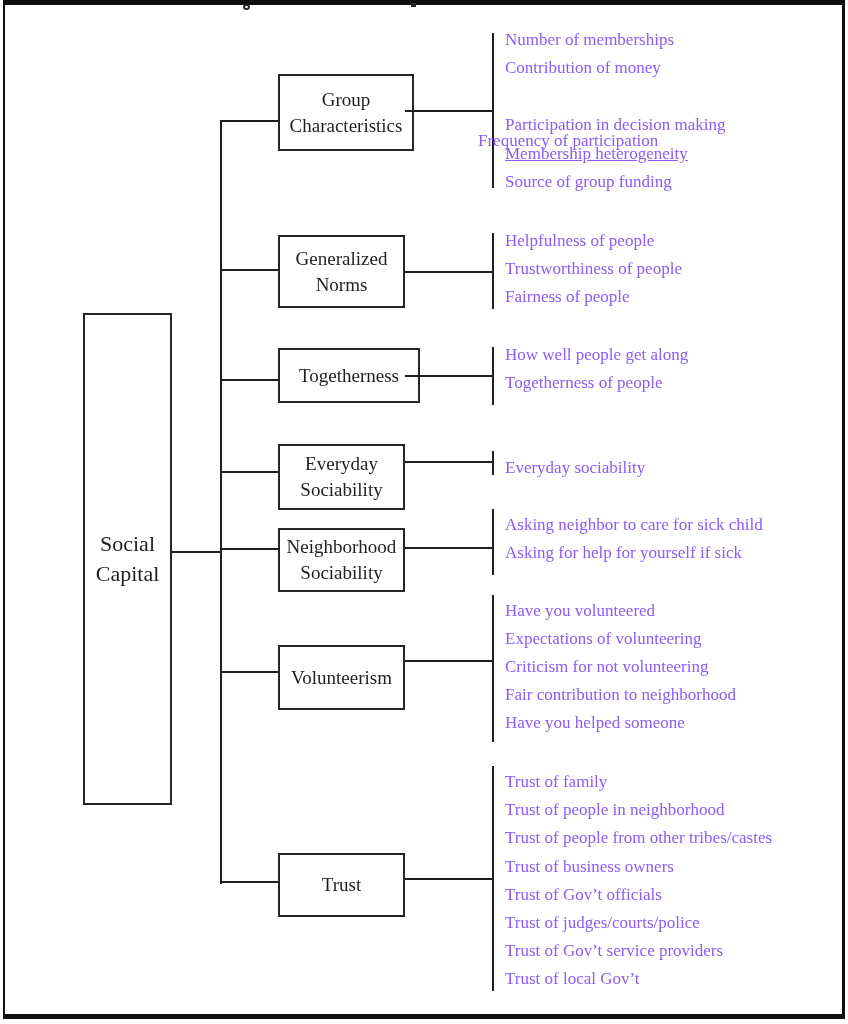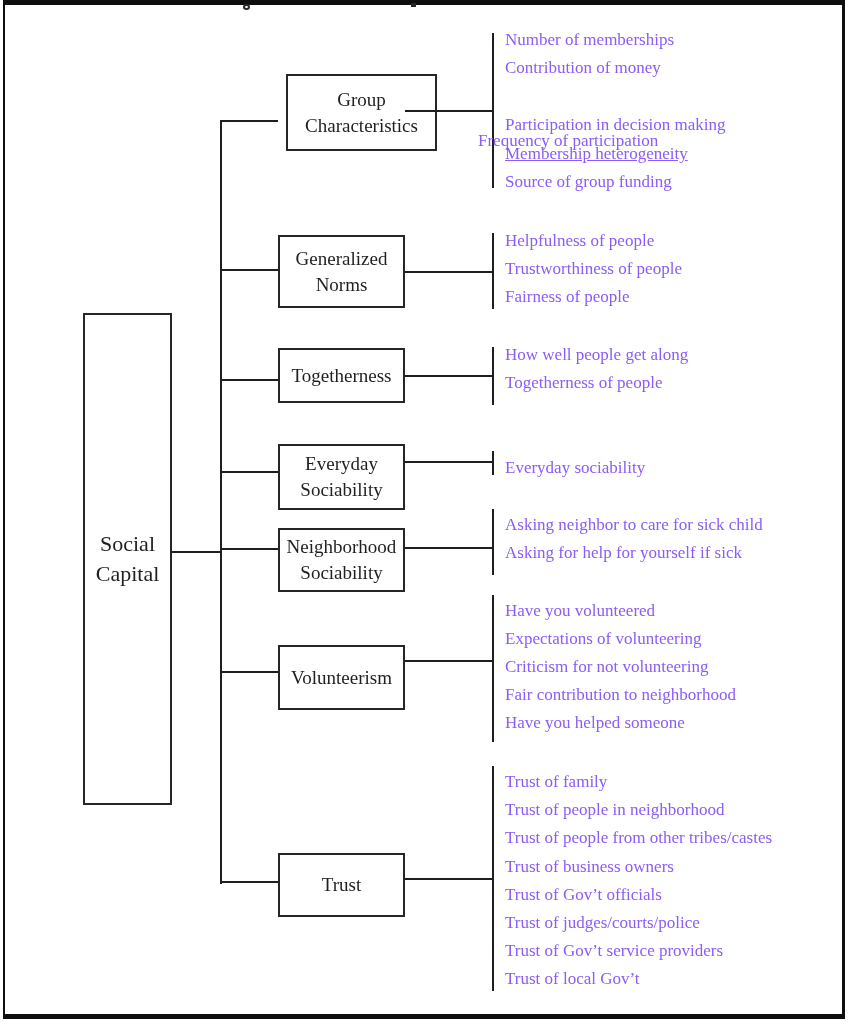--- a/index.html
+++ b/index.html
@@ -65,21 +65,21 @@
     <span>Social</span>
     <span>Capital</span>
   </div>
 
   <div class="hline" style="left:170px;top:551px;width:52px;"></div>
 
   <div class="vline" style="left:220px;top:121px;height:763px;"></div>
 
   <div id="groups">
       <div class="hline" style="left: 220px; top: 120px; width: 58px;"></div>
-      <div class="node-box" style="left: 286px; top: 74px; width: 151px; height: 77px;">
+      <div class="node-box" style="left: 278px; top: 74px; width: 136px; height: 77px;">
         <span>Group</span>
         <span>Characteristics</span>
       </div>
       <div class="hline" style="left: 405px; top: 110px; width: 87px;"></div>
       <div class="vline" style="left: 492px; top: 33px; height: 155px;"></div>
       <div class="leaf" style="left: 505px; top: 40px;">Number of memberships</div>
       <div class="leaf" style="left: 505px; top: 68px;">Contribution of money</div>
       <div class="leaf" style="left: 478px; top: 97px; margin-top: 44px;">Frequency of participation</div>
       <div class="leaf" style="left: 505px; top: 125px;">Participation in decision making</div>
       <div class="leaf" style="left: 505px; top: 154px; text-decoration: underline;">Membership heterogeneity</div>
@@ -88,21 +88,21 @@
       <div class="node-box" style="left: 278px; top: 235px; width: 127px; height: 73px;">
         <span>Generalized</span>
         <span>Norms</span>
       </div>
       <div class="hline" style="left: 405px; top: 271px; width: 87px;"></div>
       <div class="vline" style="left: 492px; top: 233px; height: 76px;"></div>
       <div class="leaf" style="left: 505px; top: 241px;">Helpfulness of people</div>
       <div class="leaf" style="left: 505px; top: 269px;">Trustworthiness of people</div>
       <div class="leaf" style="left: 505px; top: 297px;">Fairness of people</div>
       <div class="hline" style="left: 220px; top: 379px; width: 58px;"></div>
-      <div class="node-box" style="left: 278px; top: 348px; width: 127px; height: 55px;">
+      <div class="node-box" style="left: 278px; top: 348px; width: 142px; height: 55px;">
         <span>Togetherness</span>
       </div>
       <div class="hline" style="left: 405px; top: 375px; width: 87px;"></div>
       <div class="vline" style="left: 492px; top: 347px; height: 58px;"></div>
       <div class="leaf" style="left: 505px; top: 355px;">How well people get along</div>
       <div class="leaf" style="left: 505px; top: 383px;">Togetherness of people</div>
       <div class="hline" style="left: 220px; top: 471px; width: 58px;"></div>
       <div class="node-box" style="left: 278px; top: 444px; width: 127px; height: 66px;">
         <span>Everyday</span>
         <span>Sociability</span>

